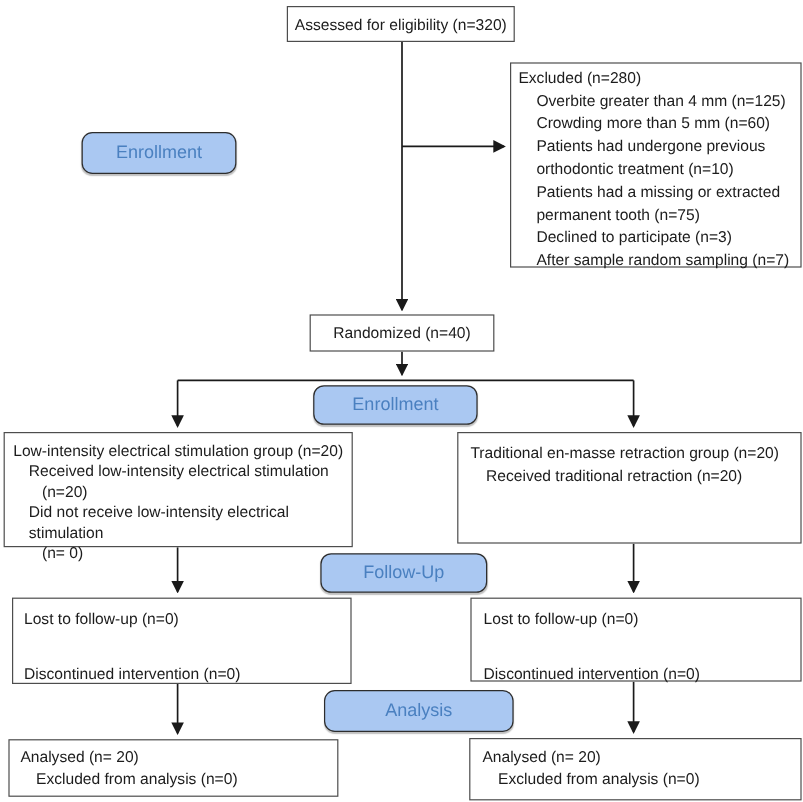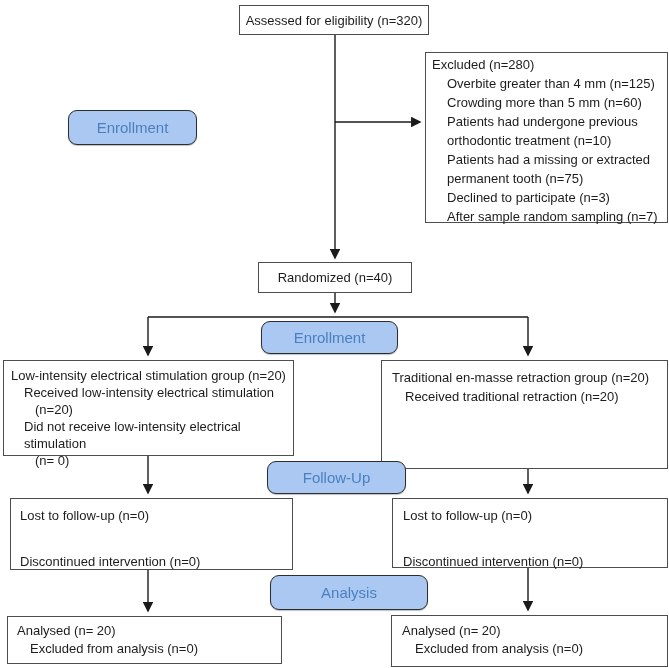--- a/index.html
+++ b/index.html
@@ -81,21 +81,21 @@
   </div>
 
   <div class="box lh17 pad" style="left:3px;top:360px;width:291px;height:96px;padding-top:6px;">
     <span class="line">Low-intensity electrical stimulation group (n=20)</span>
     <span class="line i1">Received low-intensity electrical stimulation</span>
     <span class="line i2">(n=20)</span>
     <span class="line i1">Did not receive low-intensity electrical stimulation</span>
     <span class="line i2">(n= 0)</span>
   </div>
 
-  <div class="box pad" style="left:381px;top:360px;width:287px;height:109px;padding-top:7px;padding-left:10px;">
+  <div class="box pad" style="left:381px;top:360px;width:287px;height:93px;padding-top:7px;padding-left:10px;">
     <span class="line">Traditional en-masse retraction group (n=20)</span>
     <span class="line i1">Received traditional retraction (n=20)</span>
   </div>
 
   <div class="stage" style="left:267px;top:461px;width:139px;height:33px;">
     <span>Follow-Up</span>
   </div>
 
   <div class="box lh17" style="left:10px;top:498px;width:283px;height:72px;padding:8px 6px 0 9px;">
     <span class="line">Lost to follow-up (n=0)</span>

